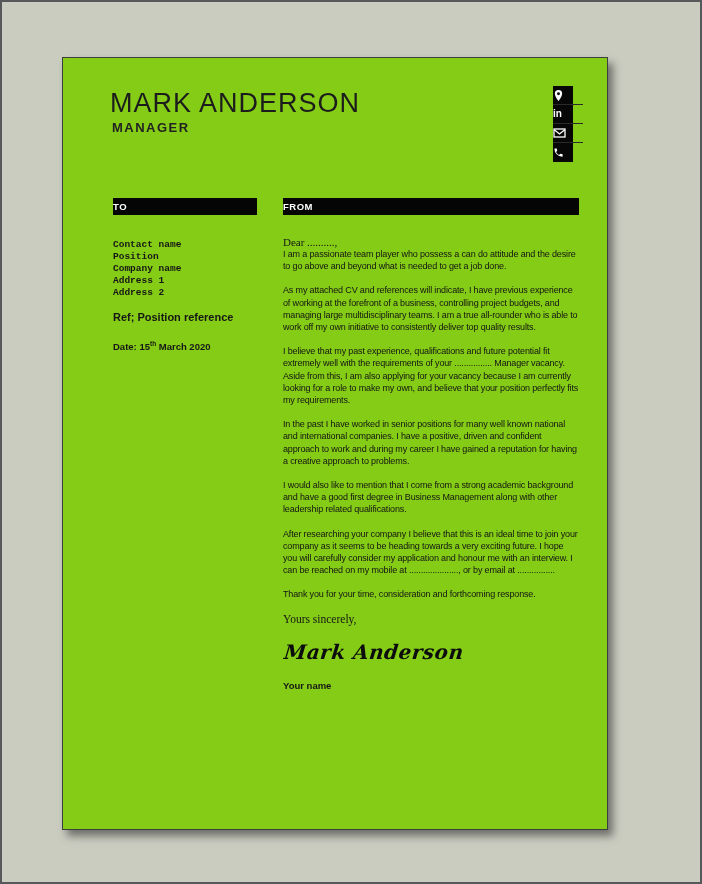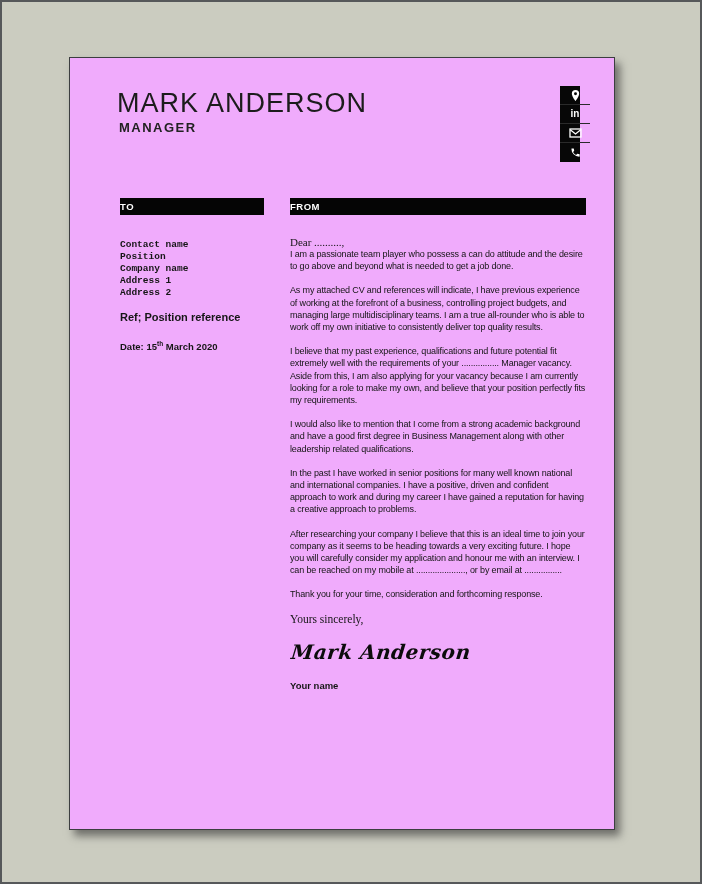--- a/index.html
+++ b/index.html
@@ -5,23 +5,23 @@
   * { margin:0; padding:0; box-sizing:border-box; }
   html,body { width:702px; height:884px; }
   body {
     font-family:"Liberation Sans", sans-serif;
     background:#cbccc0;
     position:relative;
     overflow:hidden;
     border:2px solid #56585a;
   }
   .page {
-    position:absolute; left:67px; top:55px;
+    position:absolute; left:60px; top:55px;
     width:546px; height:773px;
-    background:#f0abfc;
+    background:#84cc16;
     border:1px solid #3c3e40;
     box-shadow:5px 6px 8px rgba(35,35,35,0.55);
   }
   
   .name {
     position:absolute; left:47px; top:30px;
     font-size:27px; line-height:30px; letter-spacing:1px;
     color:#1c1c1c; font-weight:500; white-space:nowrap;
   }
   .job-title {
@@ -33,21 +33,21 @@
     text-align:right; font-size:8.5px; font-weight:600; color:#1a1a1a;
   }
   .contact-text .cline { line-height:19px; white-space:nowrap; }
   .icon-bar {
     position:absolute; right:34px; top:28px;
     width:20px; height:76px; background:#070707;
     display:flex; flex-direction:column;
   }
   .icon-cell {
     width:30px; height:19px; display:flex;
-    align-items:center; justify-content:center;
+    align-items:center; justify-content:flex-start;
     border-bottom:1px solid #2a2a2a;
   }
   .icon-cell:last-child { border-bottom:none; }
   .icon-cell svg { display:block; }
   .li-text { color:#fff; font-size:10px; font-weight:bold; line-height:1; }
   
   .section-bar {
     background:#050505; color:#ffffff;
     height:17px; line-height:17px;
     font-size:9.5px; font-weight:bold; letter-spacing:0.5px;
@@ -133,22 +133,22 @@
   </div>
 
   <div class="from-section">
     <div class="section-bar">
       <span>FROM</span>
     </div>
     <div class="salutation">Dear ..........,</div>
     <p>I am a passionate team player who possess a can do attitude and the desire to go above and beyond what is needed to get a job done.</p>
     <p>As my attached CV and references will indicate, I have previous experience of working at the forefront of a business, controlling project budgets, and managing large multidisciplinary teams. I am a true all-rounder who is able to work off my own initiative to consistently deliver top quality results.</p>
     <p>I believe that my past experience, qualifications and future potential fit extremely well with the requirements of your ................ Manager vacancy. Aside from this, I am also applying for your vacancy because I am currently looking for a role to make my own, and believe that your position perfectly fits my requirements.</p>
+    <p>In the past I have worked in senior positions for many well known national and international companies. I have a positive, driven and confident approach to work and during my career I have gained a reputation for having a creative approach to problems.</p>
     <p>I would also like to mention that I come from a strong academic background and have a good first degree in Business Management along with other leadership related qualifications.</p>
-    <p>In the past I have worked in senior positions for many well known national and international companies. I have a positive, driven and confident approach to work and during my career I have gained a reputation for having a creative approach to problems.</p>
     <p>After researching your company I believe that this is an ideal time to join your company as it seems to be heading towards a very exciting future. I hope you will carefully consider my application and honour me with an interview. I can be reached on my mobile at ....................., or by email at ................</p>
     <p>Thank you for your time, consideration and forthcoming response.</p>
     <div class="closing">Yours sincerely,</div>
     <div><span class="signature">Mark Anderson</span></div>
     <div class="caption">Your name</div>
   </div>
 
 </div>
 
 </body></html>

